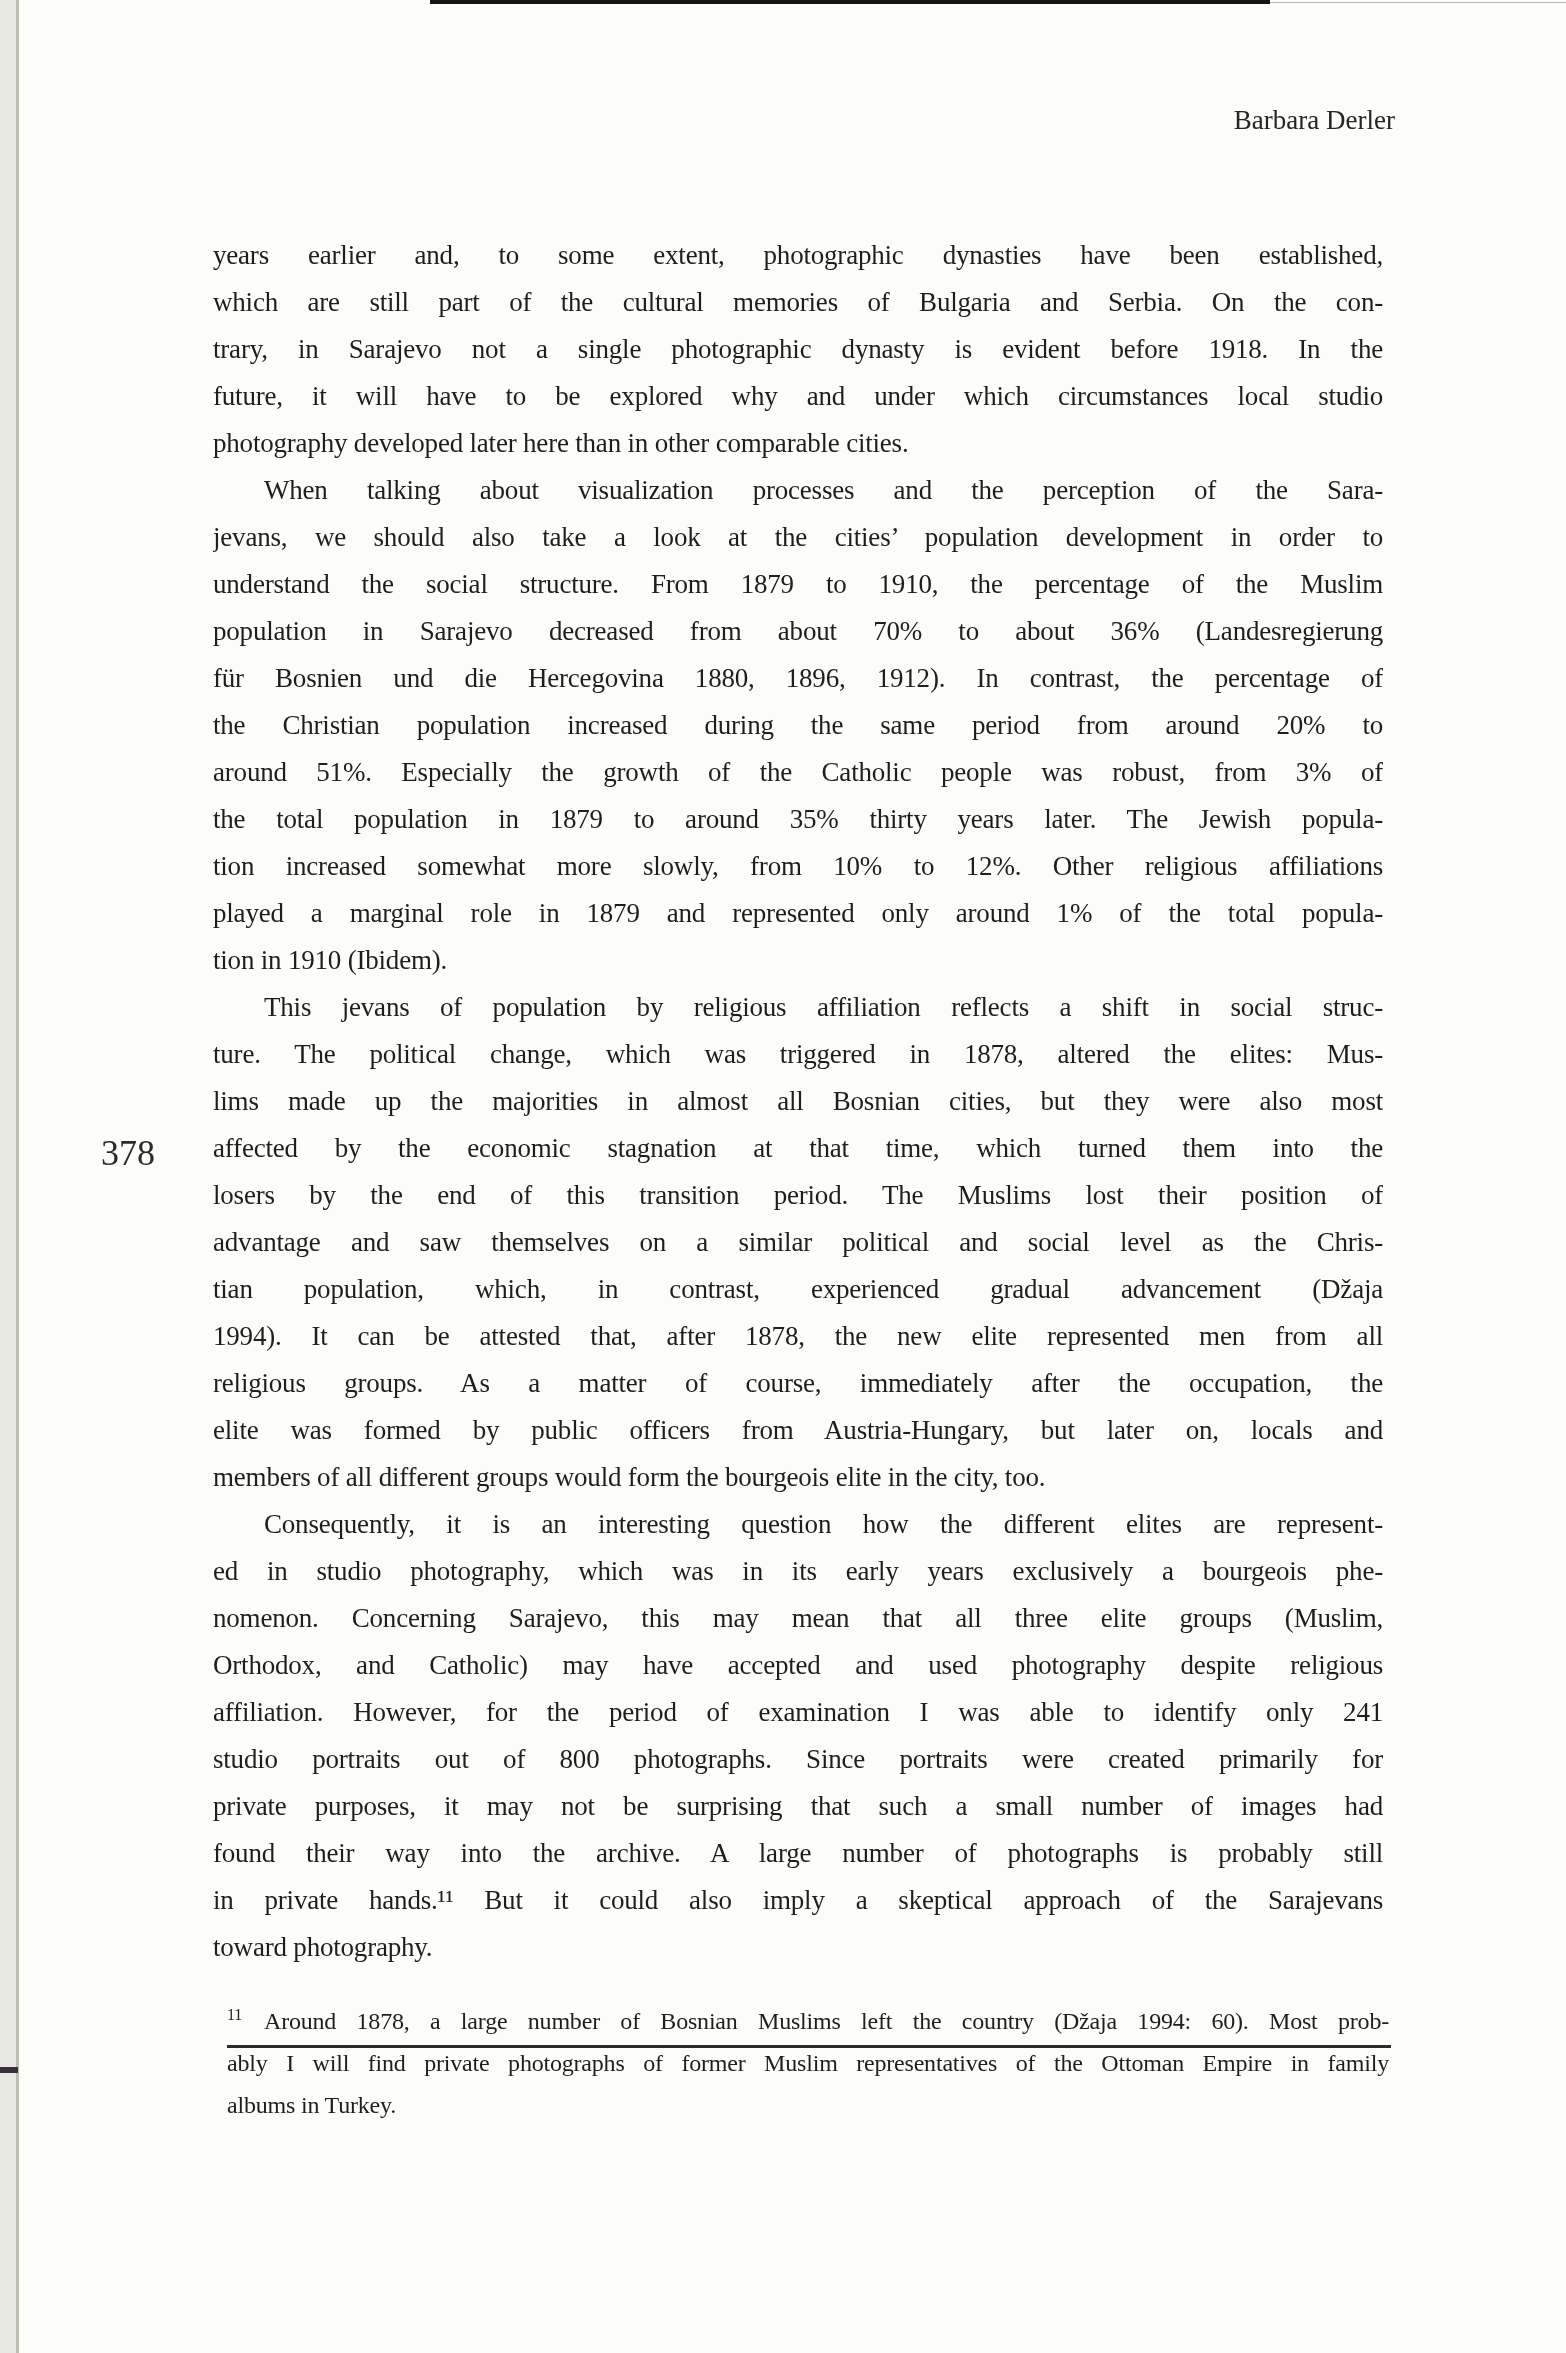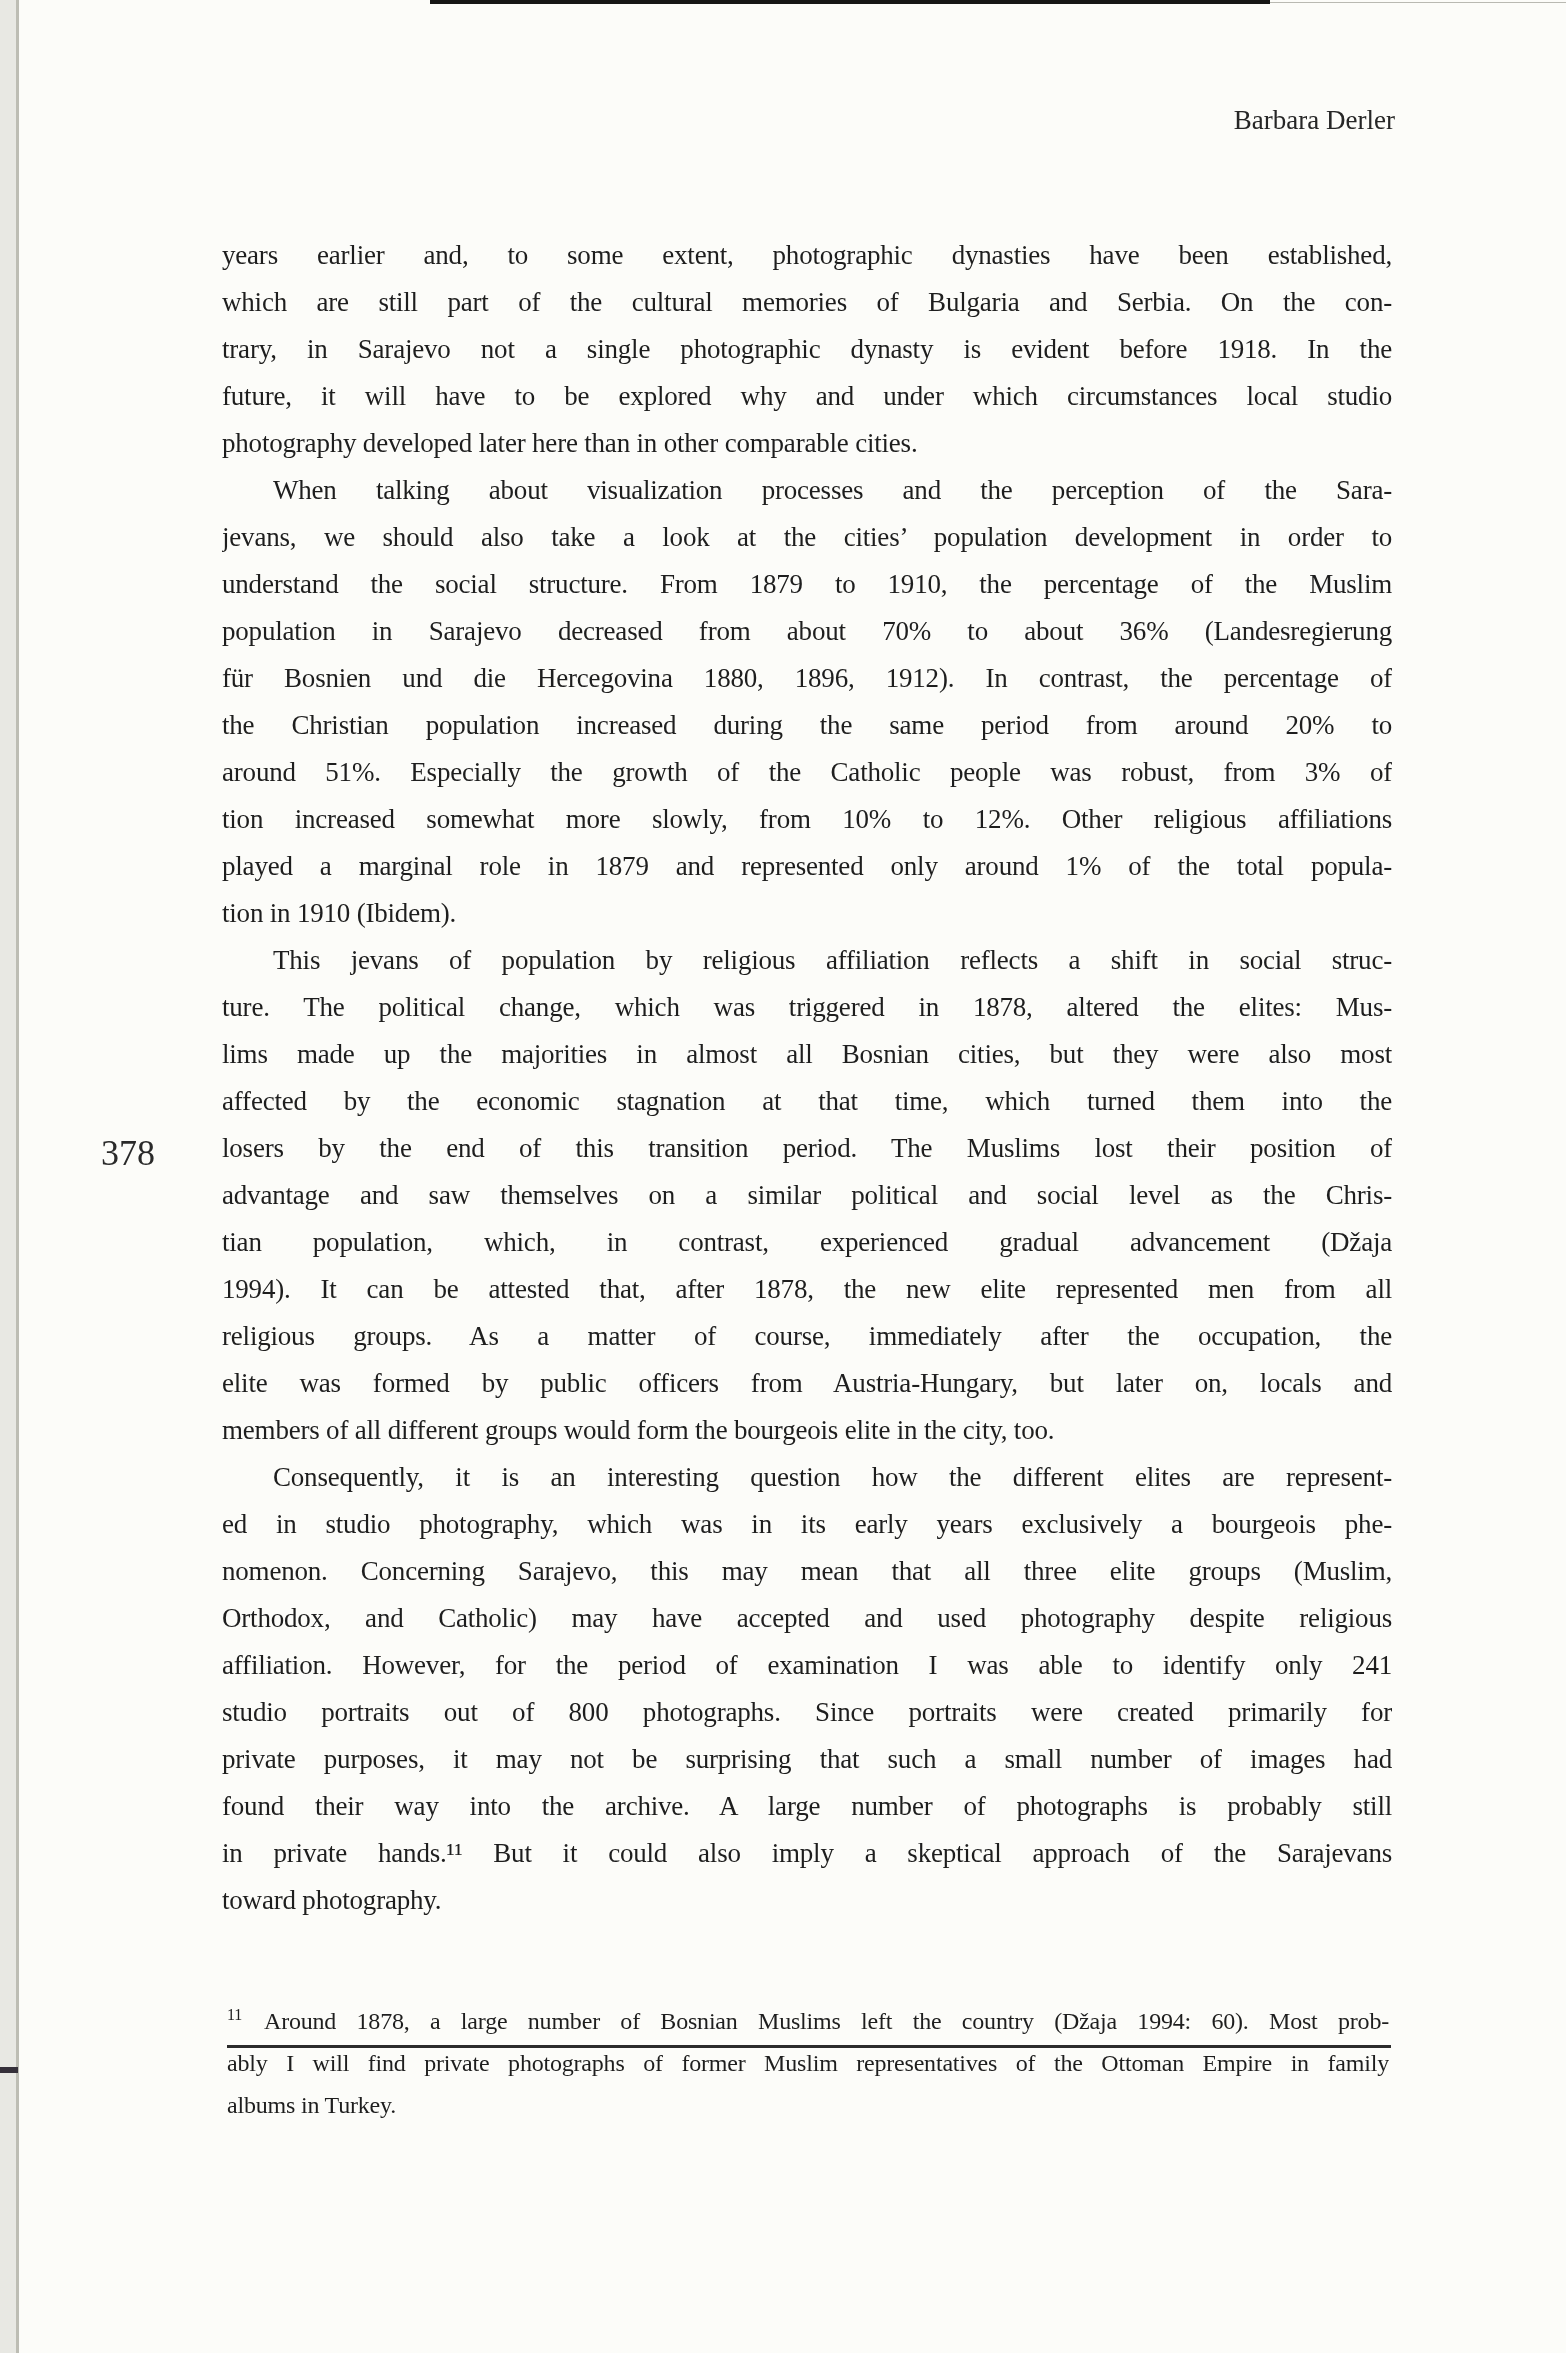--- a/index.html
+++ b/index.html
@@ -37,21 +37,21 @@
   .running-header {
     position: absolute; top: 106px; right: 172px;
     font-size: 27px; line-height: 29px; color: #262626;
   }
   .page-number {
     position: absolute; left: 101px; top: 1138px;
     font-size: 36px; line-height: 31px; color: #2a2a2a;
   }
   
   .body-text {
-    position: absolute; left: 222px; top: 232px; width: 1170px;
+    position: absolute; left: 213px; top: 232px; width: 1170px;
   }
   .line {
     height: 47px;
     line-height: 47px;
     font-size: 27px;
     letter-spacing: -0.2px;
     text-align: justify;
     text-align-last: justify;
     overflow: hidden;
     white-space: normal;
@@ -104,20 +104,21 @@
     <div class="line">future, it will have to be explored why and under which circumstances local studio</div>
     <div class="line last">photography developed later here than in other comparable cities.</div>
 
     <div class="line indent">When talking about visualization processes and the perception of the Sara-</div>
     <div class="line">jevans, we should also take a look at the cities’ population development in order to</div>
     <div class="line">understand the social structure. From 1879 to 1910, the percentage of the Muslim</div>
     <div class="line">population in Sarajevo decreased from about 70% to about 36% (Landesregierung</div>
     <div class="line">für Bosnien und die Hercegovina 1880, 1896, 1912). In contrast, the percentage of</div>
     <div class="line">the Christian population increased during the same period from around 20% to</div>
     <div class="line">around 51%. Especially the growth of the Catholic people was robust, from 3% of</div>
+    <div class="line">the total population in 1879 to around 35% thirty years later. The Jewish popula-</div>
     <div class="line">tion increased somewhat more slowly, from 10% to 12%. Other religious affiliations</div>
     <div class="line">played a marginal role in 1879 and represented only around 1% of the total popula-</div>
     <div class="line last">tion in 1910 (Ibidem).</div>
 
     <div class="line indent">This jevans of population by religious affiliation reflects a shift in social struc-</div>
     <div class="line">ture. The political change, which was triggered in 1878, altered the elites: Mus-</div>
     <div class="line">lims made up the majorities in almost all Bosnian cities, but they were also most</div>
     <div class="line">affected by the economic stagnation at that time, which turned them into the</div>
     <div class="line">losers by the end of this transition period. The Muslims lost their position of</div>
     <div class="line">advantage and saw themselves on a similar political and social level as the Chris-</div>

